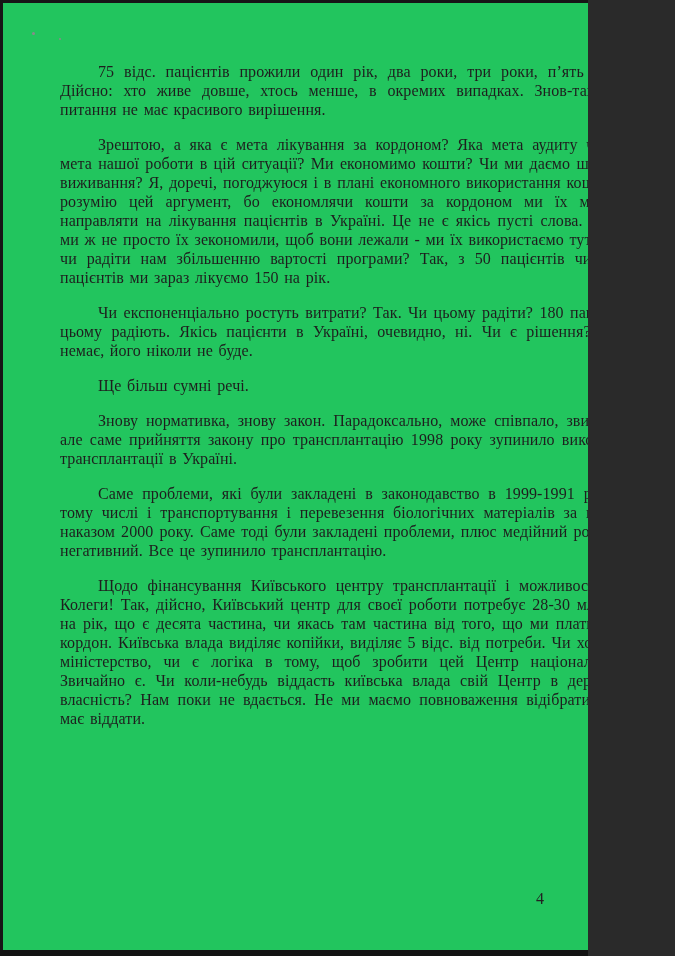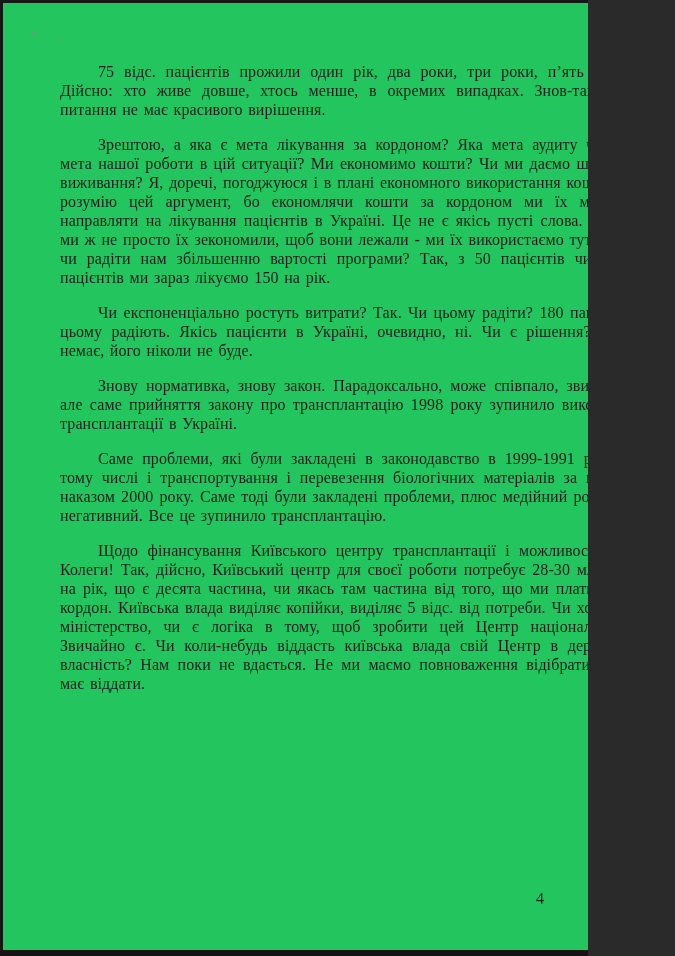--- a/index.html
+++ b/index.html
@@ -67,20 +67,21 @@
   <div class="edge edge-right"></div>
 
   <div class="speck speck-1"></div>
   <div class="speck speck-2"></div>
 
   <div class="content">
 
   <p class="para">75 відс. пацієнтів прожили один рік, два роки, три роки, п’ять  років. Дійсно: хто живе довше, хтось менше, в окремих випадках. Знов-таки, це питання не має красивого вирішення.</p>
       <p class="para">Зрештою, а яка є мета лікування за кордоном? Яка мета аудиту чи яка мета нашої роботи в цій ситуації? Ми економимо кошти? Чи ми даємо шанс на виживання? Я, доречі, погоджуюся і в плані економного використання коштів. Я розумію цей аргумент, бо економлячи кошти за  кордоном ми їх можемо направляти на лікування пацієнтів в Україні. Це не є якісь пусті слова. Тобто, ми ж не просто їх зекономили, щоб вони лежали - ми їх використаємо тут. Оже, чи  радіти нам збільшенню вартості програми? Так,  з 50 пацієнтів чи з 20 пацієнтів  ми зараз лікуємо 150 на рік.</p>
       <p class="para">Чи експоненціально  ростуть витрати? Так. Чи цьому радіти?  180 пацієнтів цьому радіють. Якісь пацієнти в Україні, очевидно, ні. Чи є рішення? Його немає, його ніколи не буде.</p>
+      <p class="para">Ще більш сумні речі.</p>
       <p class="para">Знову нормативка, знову закон. Парадоксально, може співпало, звичайно, але саме прийняття закону про трансплантацію 1998 року зупинило виконання трансплантації в Україні.</p>
       <p class="para">Саме проблеми, які були закладені в законодавство в 1999-1991 році, у тому числі і транспортування і перевезення біологічних матеріалів за кордон наказом 2000 року. Саме тоді були закладені проблеми, плюс медійний розголос негативний. Все це зупинило трансплантацію.</p>
       <p class="para">Щодо  фінансування  Київського  центру  трансплантації  і  можливості  тут. Колеги! Так, дійсно, Київський центр для своєї роботи потребує 28-30 млн грн  на рік, що є десята частина, чи якась там  частина від того, що ми платимо за кордон. Київська влада виділяє копійки, виділяє 5 відс. від потреби. Чи хотіло б міністерство, чи є логіка в тому, щоб зробити цей Центр національним? Звичайно є. Чи коли-небудь віддасть київська влада свій Центр в державну власність? Нам поки не вдається. Не ми маємо повноваження відібрати. Київ має віддати.</p>
     </div>
 
   <div class="page-number">4</div>
 
 </div>
 
 </body></html>

